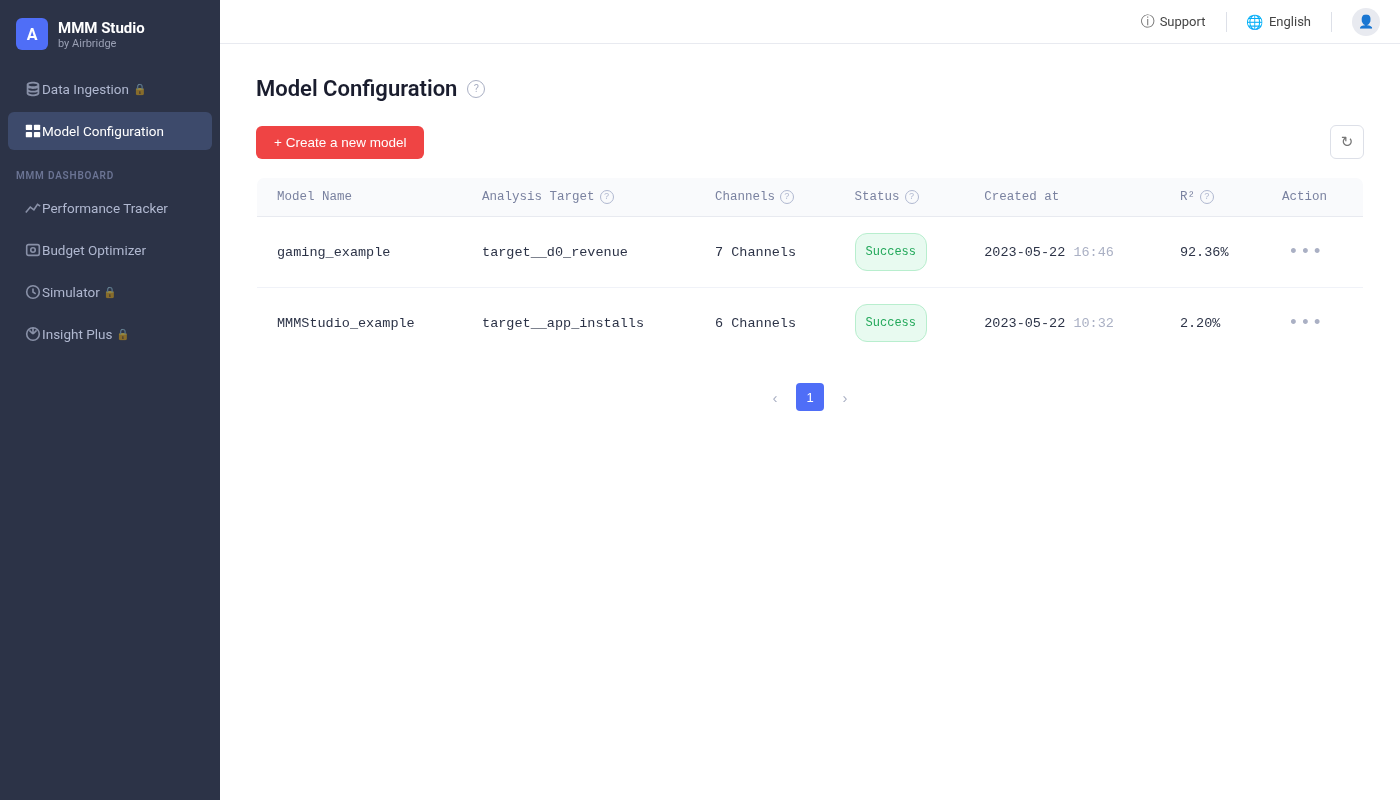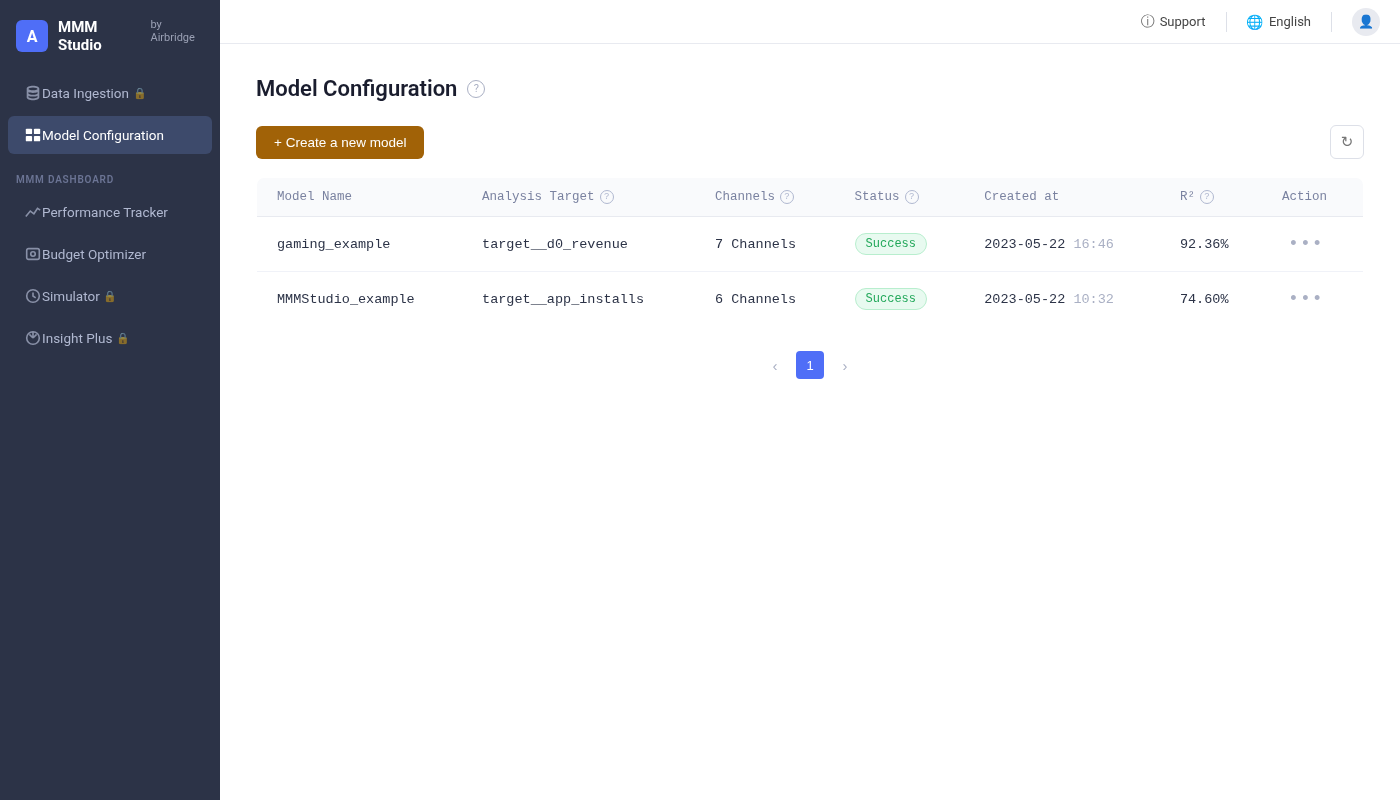--- a/index.html
+++ b/index.html
@@ -22,21 +22,21 @@
       gap: 10px;
     }
     .logo-square {
       width: 32px; height: 32px;
       background: #4f6ef7;
       border-radius: 6px;
       display: flex; align-items: center; justify-content: center;
       font-weight: bold; font-size: 16px; color: #fff;
       flex-shrink: 0;
     }
-    .logo-text-block { display: flex; flex-direction: row; gap: 13px; }
+    .logo-text-block { display: flex; flex-direction: column; }
     .logo-title { font-size: 15px; font-weight: 700; color: #fff; line-height: 1.2; }
     .logo-sub { font-size: 11px; color: #9aa0b4; }
 
     .sidebar-section-label {
       font-size: 10px;
       font-weight: 600;
       color: #6b7494;
       letter-spacing: 0.08em;
       padding: 18px 16px 6px 16px;
       text-transform: uppercase;
@@ -120,21 +120,21 @@
       font-size: 11px; color: #aab0c4; cursor: pointer;
     }
 
     .toolbar {
       display: flex;
       align-items: center;
       justify-content: space-between;
       margin-bottom: 18px;
     }
     .btn-create {
-      background: #a16207;
+      background: #ef4444;
       color: #fff;
       border: none;
       border-radius: 6px;
       padding: 9px 18px;
       font-size: 13.5px;
       font-weight: 500;
       cursor: pointer;
       display: flex;
       align-items: center;
       gap: 6px;
@@ -187,21 +187,21 @@
       color: #2c3347;
       border-bottom: 1px solid #f0f2f8;
     }
     .data-table tbody tr:last-child td {
       border-bottom: none;
     }
 
     .status-badge {
       display: inline-flex;
       align-items: center;
-      padding: 3px 10px;
+      padding: 11px 10px;
       border-radius: 12px;
       font-size: 12px;
       font-weight: 500;
     }
     .status-success {
       background: #e8faf0;
       color: #22a85a;
       border: 1px solid #b8eece;
     }
 
@@ -412,21 +412,21 @@
           <tr>
     <td>MMMStudio_example</td>
     <td>target__app_installs</td>
     <td>6 Channels</td>
     <td>
       <span class="status-badge status-success">Success</span>
     </td>
     <td>
       2023-05-22 <span class="time-muted">10:32</span>
     </td>
-    <td>74.60%</td>
+    <td>2.20%</td>
     <td>
       <span class="action-dots">•••</span>
     </td>
   </tr>
         </tbody>
     </table>
 
     <div class="pagination">
       <button class="page-arrow">‹</button>
       <button class="page-btn active">1</button>

